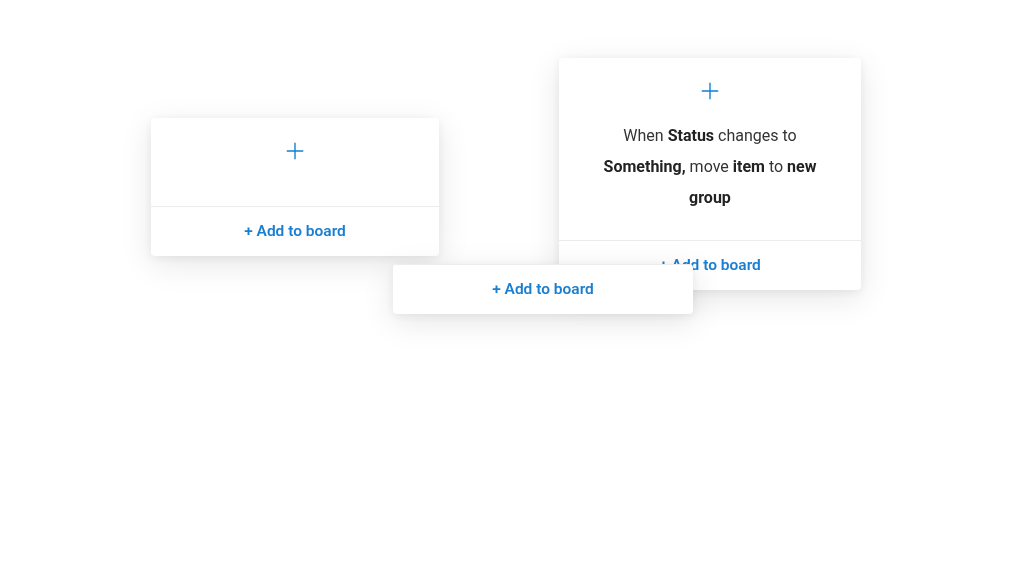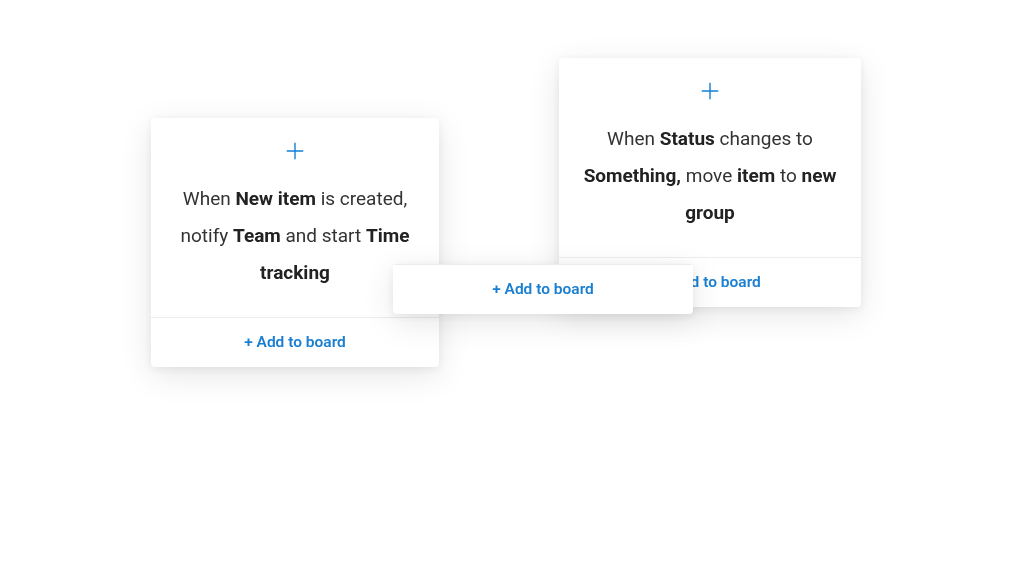--- a/index.html
+++ b/index.html
@@ -28,21 +28,21 @@
   }
   .plus-icon {
     width: 22px;
     height: 22px;
     stroke: #0d7fd6;
     stroke-width: 1.5;
     fill: none;
   }
   .rule-text {
     color: #333;
-    font-size: 19px;
+    font-size: 16px;
     line-height: 1.95;
     font-weight: 400;
   }
   .rule-text b {
     font-weight: 700;
     color: #222;
   }
   .card-footer {
     border-top: 1px solid #ececec;
     padding: 14px 0 16px 0;
@@ -66,21 +66,20 @@
 <body>
 
 <div class="card card-1">
   <div class="card-top">
     <div class="plus-wrap">
       <svg class="plus-icon" viewBox="0 0 24 24">
         <line x1="12" y1="3" x2="12" y2="21"></line>
         <line x1="3" y1="12" x2="21" y2="12"></line>
       </svg>
     </div>
-    <div class="rule-text"><span>When </span><b>New item</b><span> is created, notify </span><b>Team</b><span> and start </span><b>Time tracking</b></div>
   </div>
   <div class="card-footer">
     <span class="add-btn">+ Add to board</span>
   </div>
 </div>
 
 <div class="card card-2">
   <div class="card-top">
     <div class="plus-wrap">
       <svg class="plus-icon" viewBox="0 0 24 24">

